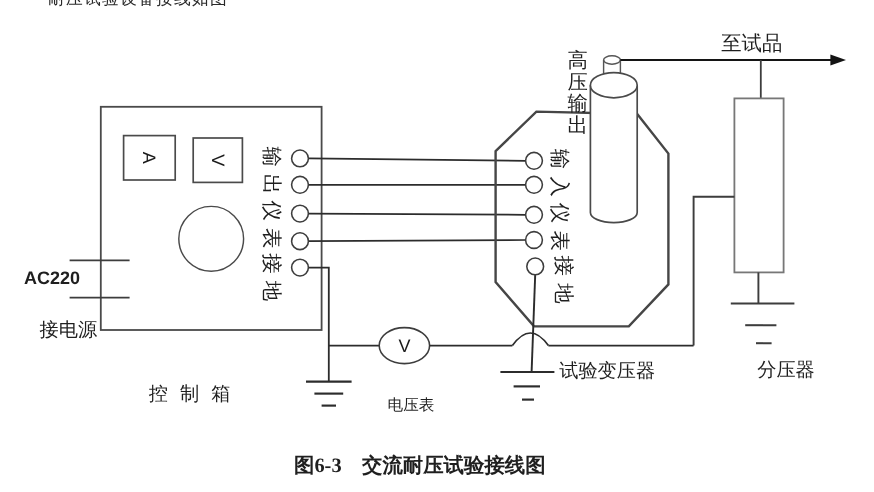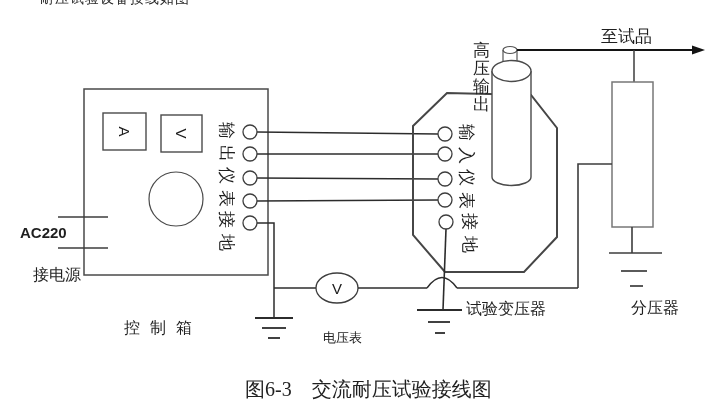--- a/index.html
+++ b/index.html
@@ -11,21 +11,21 @@
   svg{position:absolute;left:0;top:0;}
   .lbl{position:absolute;white-space:nowrap;color:#1f1f1f;}
   .serif{font-family:"Liberation Serif",serif;}
   .sans{font-family:"Liberation Sans",sans-serif;}
   .rot{transform-origin:0 0;transform:rotate(90deg);font-size:17px;letter-spacing:6px;}
   .vtext{width:19px;font-size:17px;line-height:18px;word-break:break-all;white-space:normal;text-align:center;margin-top:29px;}
   .meterbox{position:absolute;display:flex;align-items:center;justify-content:center;}
   .meterbox span{transform:rotate(90deg);font-size:15px;}
   .vmbox{position:absolute;display:flex;align-items:center;justify-content:center;font-size:15px;}
   .clip-top{position:absolute;left:40px;top:-10px;font-size:14px;letter-spacing:1px;color:#2a2a2a;}
-  .caption{font-size:20px;}
+  .caption{font-size:17px;font-weight:bold;}
 </style>
 </head>
 <body>
 
 <div id="stage">
 
 <svg width="728" height="410" viewBox="0 0 728 410">
 
   <rect x="84" y="89" width="184" height="186" fill="none" stroke="#4a4a4a" stroke-width="1.5"></rect>
   <rect x="103" y="113" width="43" height="37" fill="none" stroke="#4a4a4a" stroke-width="1.4"></rect>

